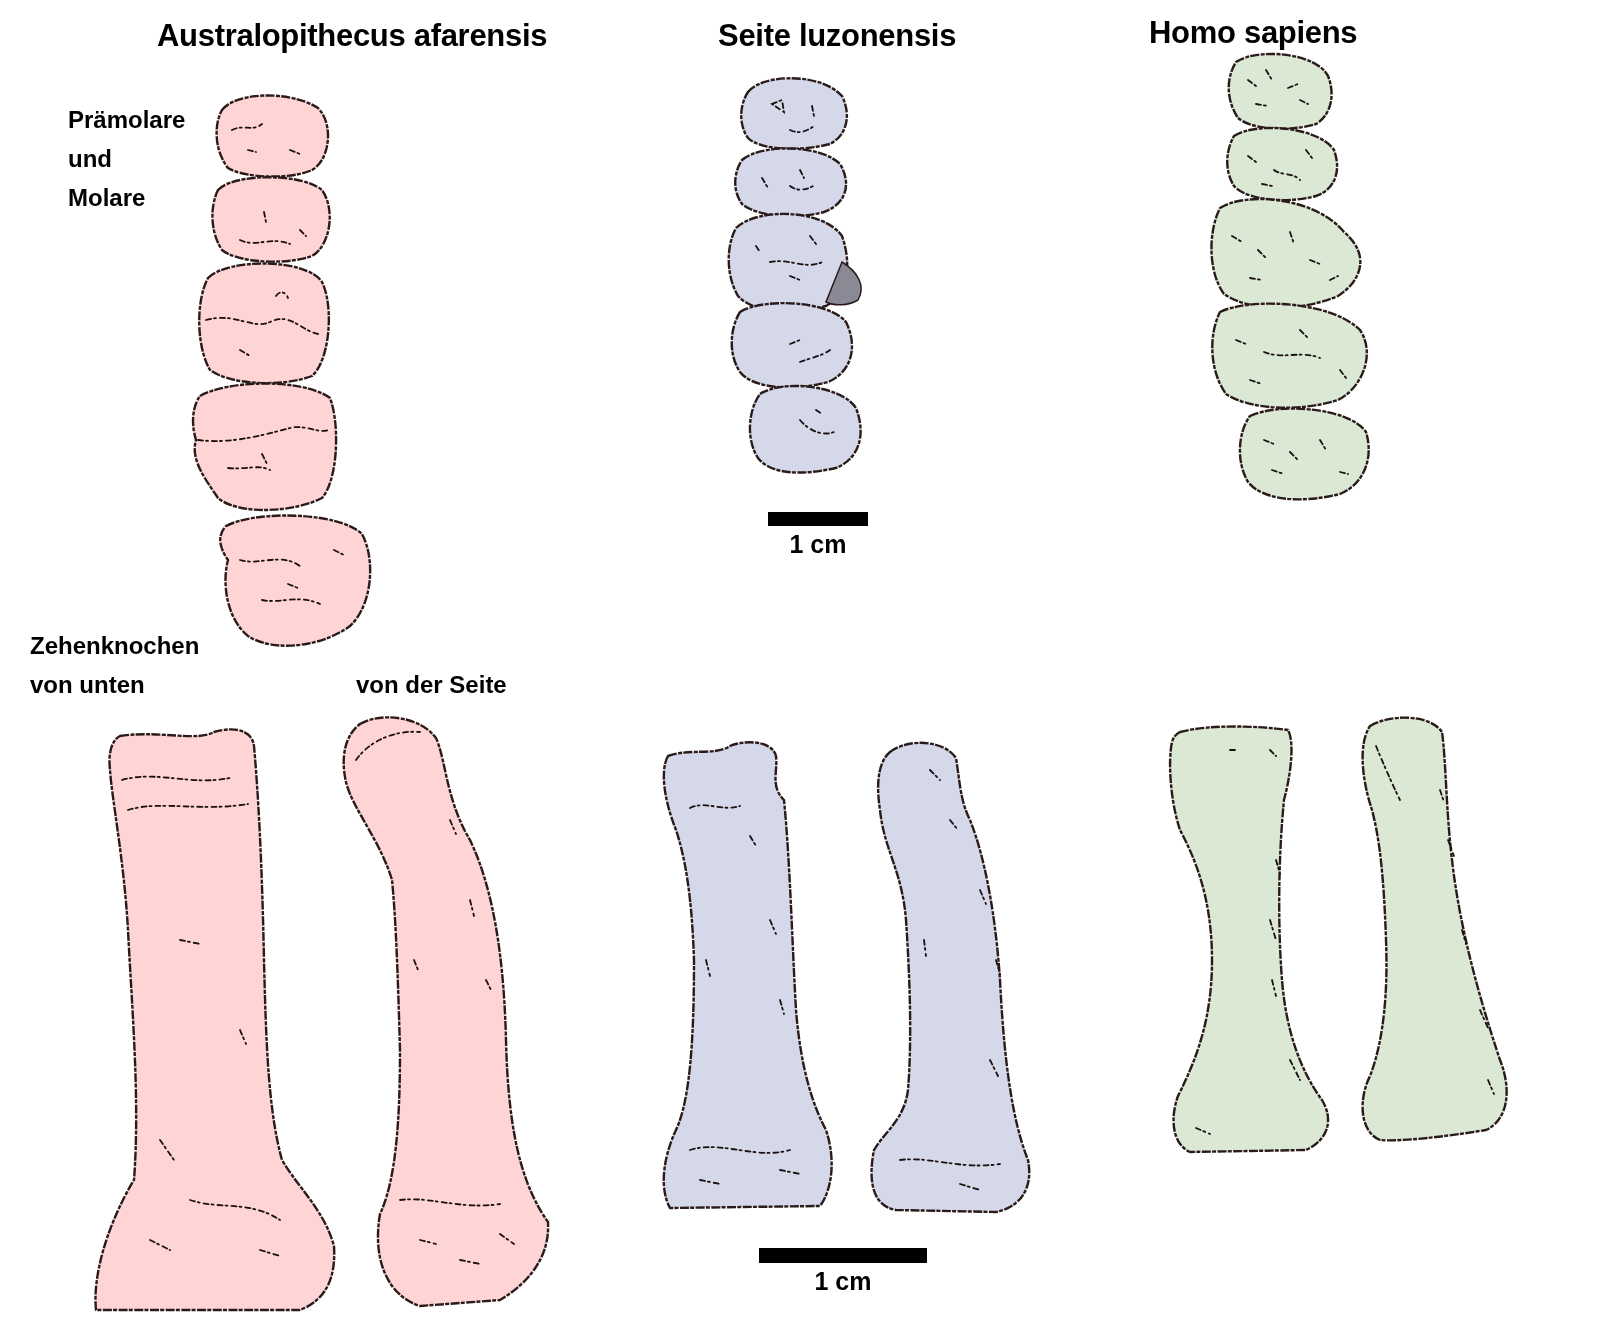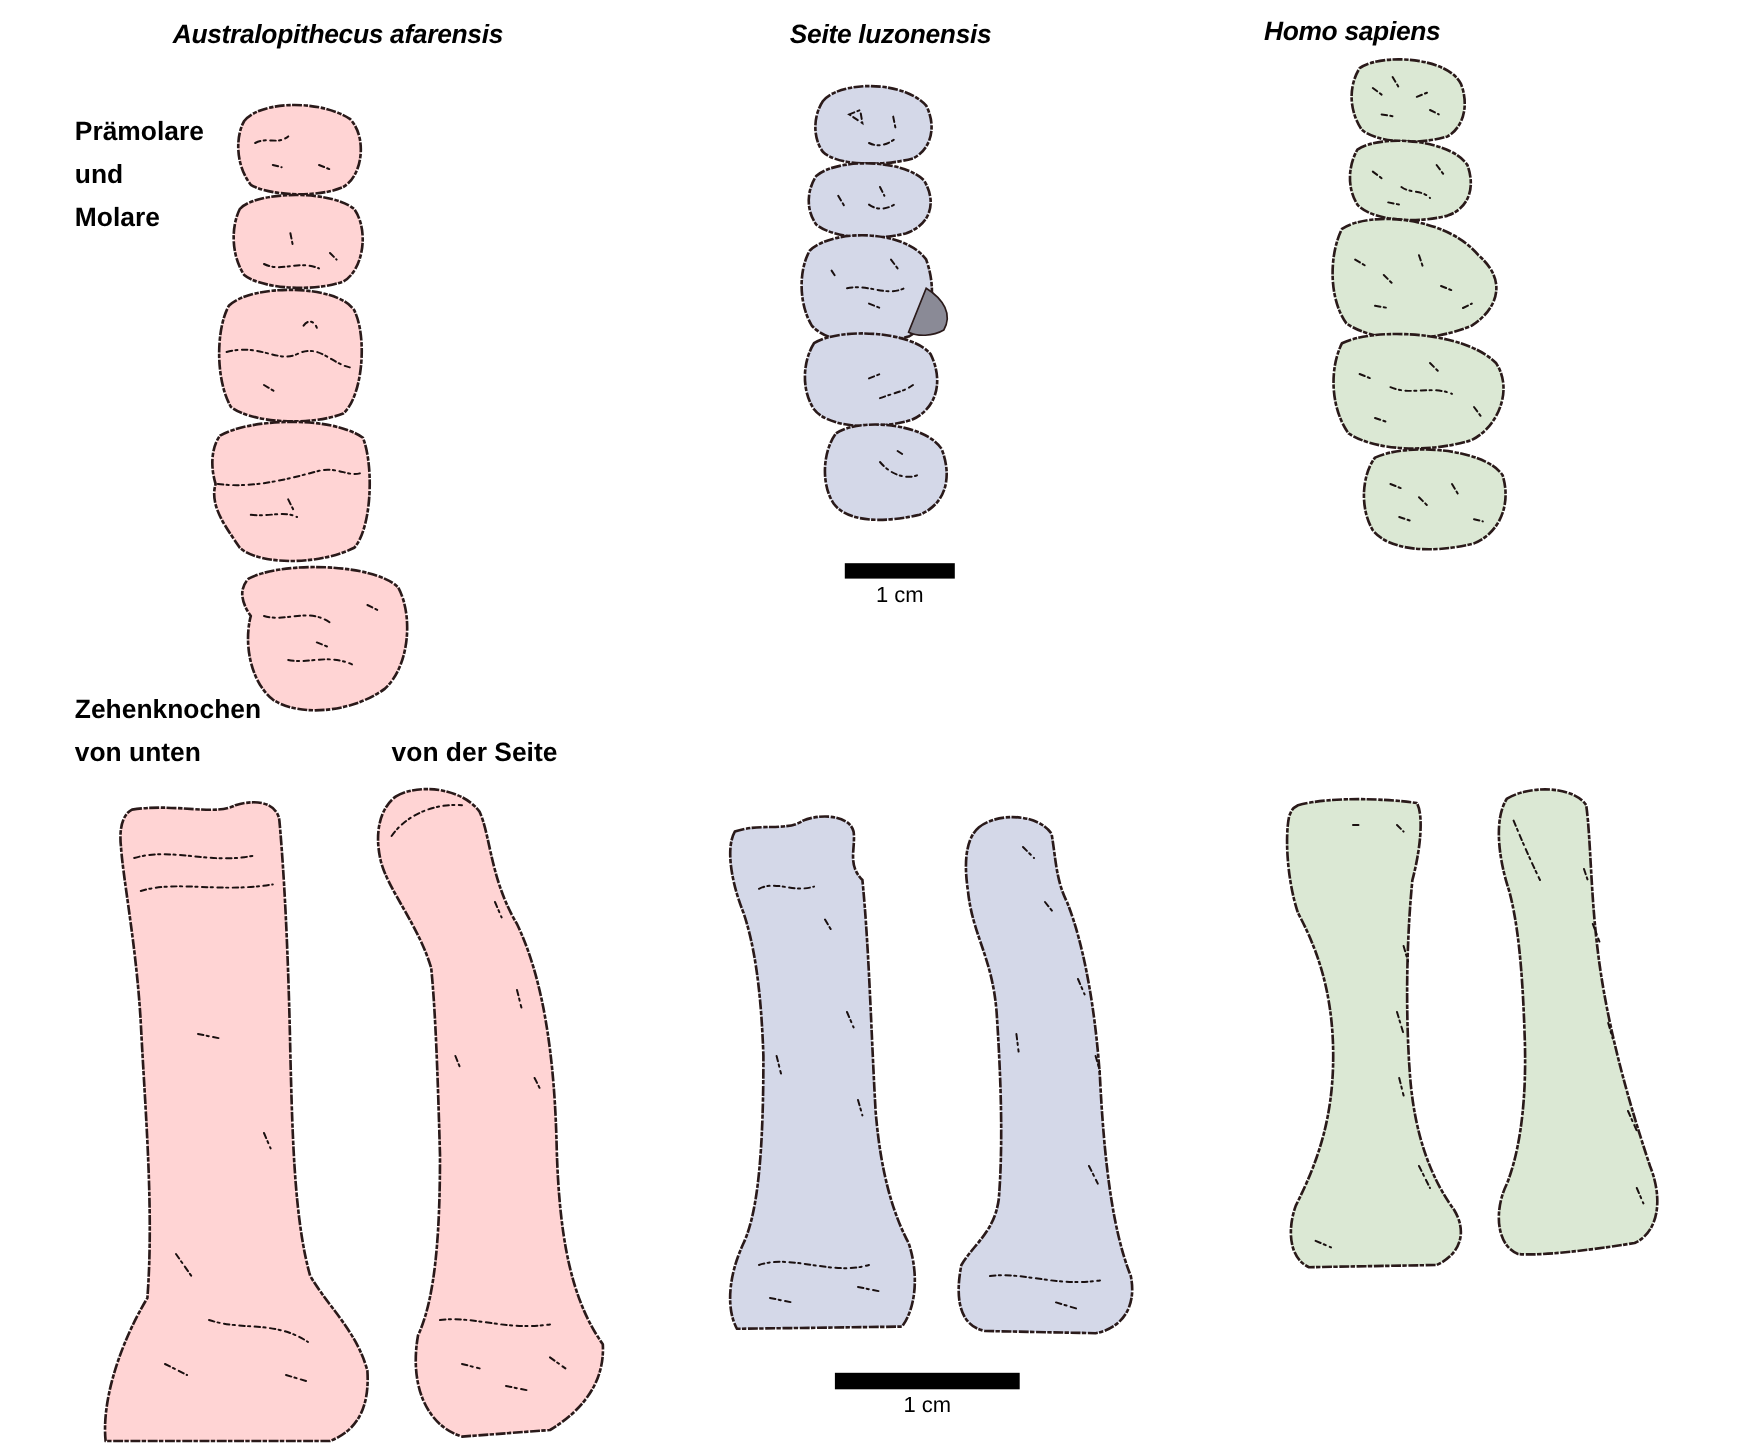--- a/index.html
+++ b/index.html
@@ -1,39 +1,39 @@
 <!DOCTYPE html>
 <html><head>
   <meta charset="utf-8">
   <style>
     html, body { margin: 0; padding: 0; background: #ffffff; }
     body { width: 1600px; height: 1319px; position: relative; overflow: hidden;
            font-family: "Liberation Sans", "DejaVu Sans", sans-serif; color: #000; }
-    .species-title { position: absolute; font-weight: bold; font-style: italic; font-size: 24px; white-space: nowrap; letter-spacing: -0.3px; }
+    .species-title { position: absolute; font-weight: bold; font-size: 31px; white-space: nowrap; letter-spacing: -0.3px; }
     .label { position: absolute; font-weight: bold; font-size: 24px; line-height: 39px; white-space: nowrap; }
     .scale { position: absolute; text-align: center; }
     .scale .bar { background: #000; }
-    .scale .txt { font-weight: normal; font-size: 20px; margin-top: 4px; }
+    .scale .txt { font-weight: bold; font-size: 25px; margin-top: 4px; }
     svg.art { position: absolute; left: 0; top: 0; }
     .outline { stroke: #2a1a1a; stroke-width: 2.4; stroke-linejoin: round; stroke-dasharray: 9 1.5 4 1.2; }
     .detail { fill: none; stroke: #1a1010; stroke-width: 1.8; stroke-linecap: round; stroke-dasharray: 5 3 2 4; }
   </style>
 </head>
 <body>
 
 <div class="species-title" style="left:157px; top:18px;">Australopithecus afarensis</div>
 <div class="species-title" style="left:718px; top:18px;">Seite luzonensis</div>
 <div class="species-title" style="left:1149px; top:15px;">Homo sapiens</div>
 
 <div class="label" style="left:68px; top:100px;">
   <div>Prämolare</div>
   <div>und</div>
   <div>Molare</div>
 </div>
-<div class="label" style="left:30px; top:626px;margin-left:38px;">
+<div class="label" style="left:30px; top:626px;">
   <div>Zehenknochen</div>
   <div>von unten</div>
 </div>
 <div class="label" style="left:312px; top:665px;margin-left:44px;">von der Seite</div>
 
 <svg class="art" width="1600" height="1319" viewBox="0 0 1600 1319">
 
   <g fill="#ffd4d4">
     <path class="outline" d="M222,110 C236,92 290,90 318,108 C334,124 330,160 312,170 C290,180 244,178 228,168 C214,150 214,124 222,110 Z"></path>
     <path class="outline" d="M218,190 C232,174 300,172 322,190 C336,210 330,246 312,256 C284,266 236,262 222,250 C210,232 210,206 218,190 Z"></path>

